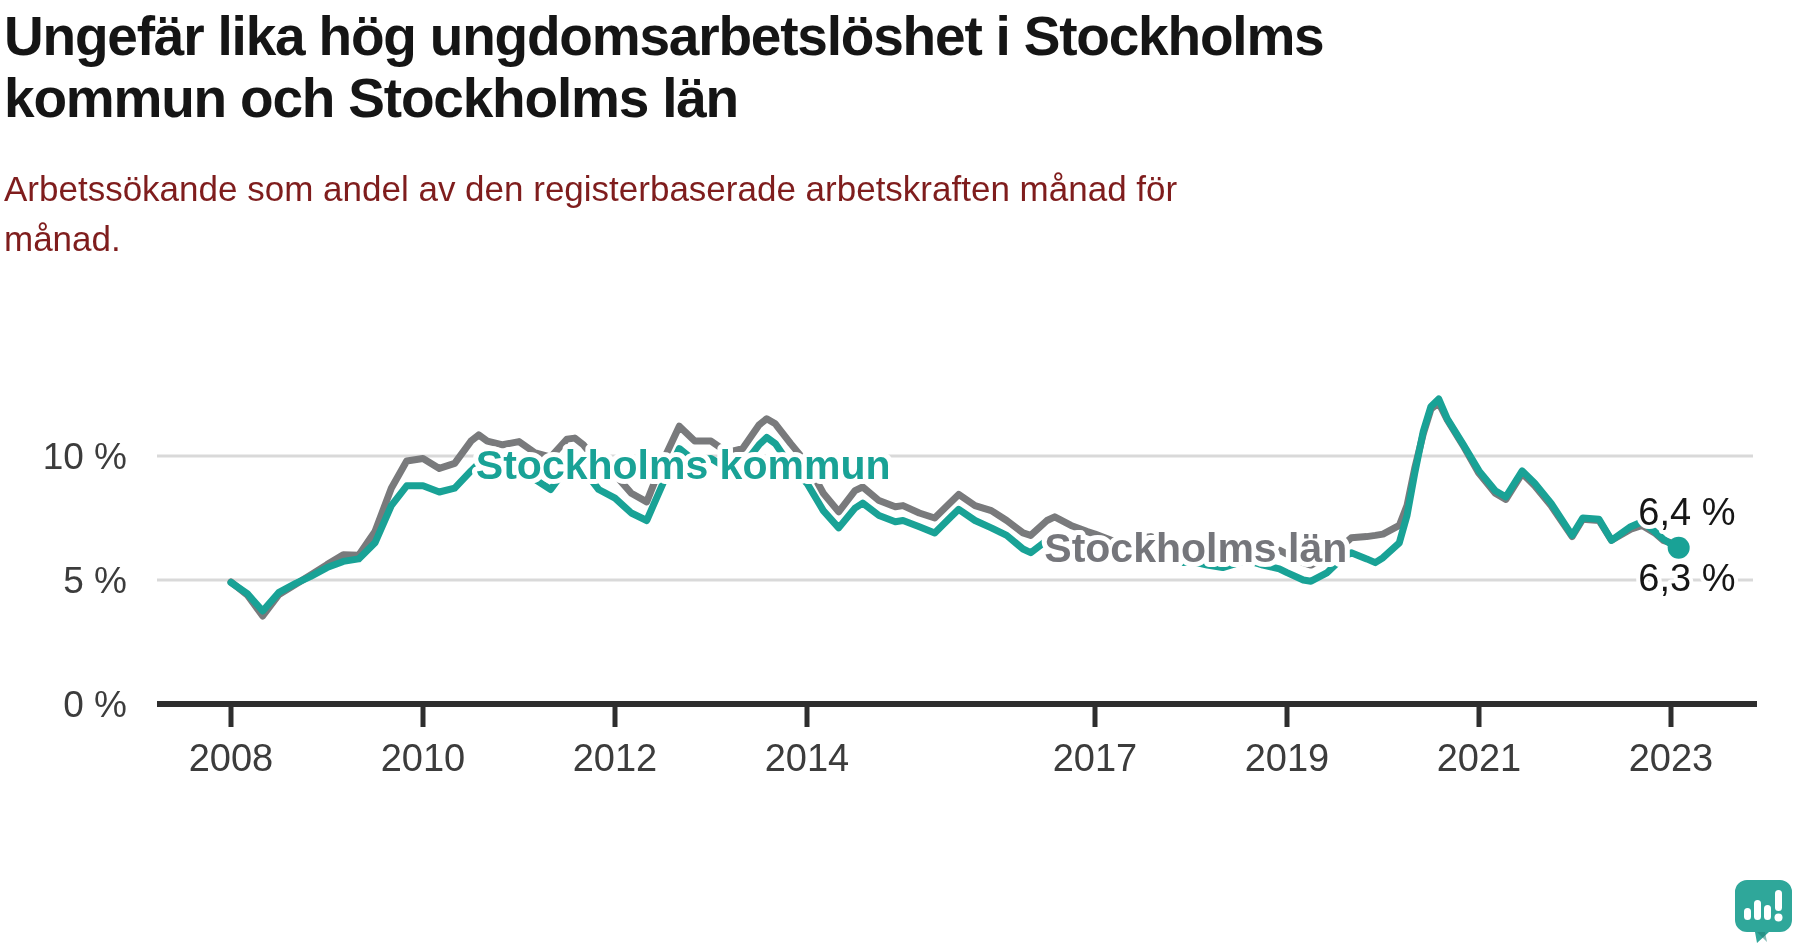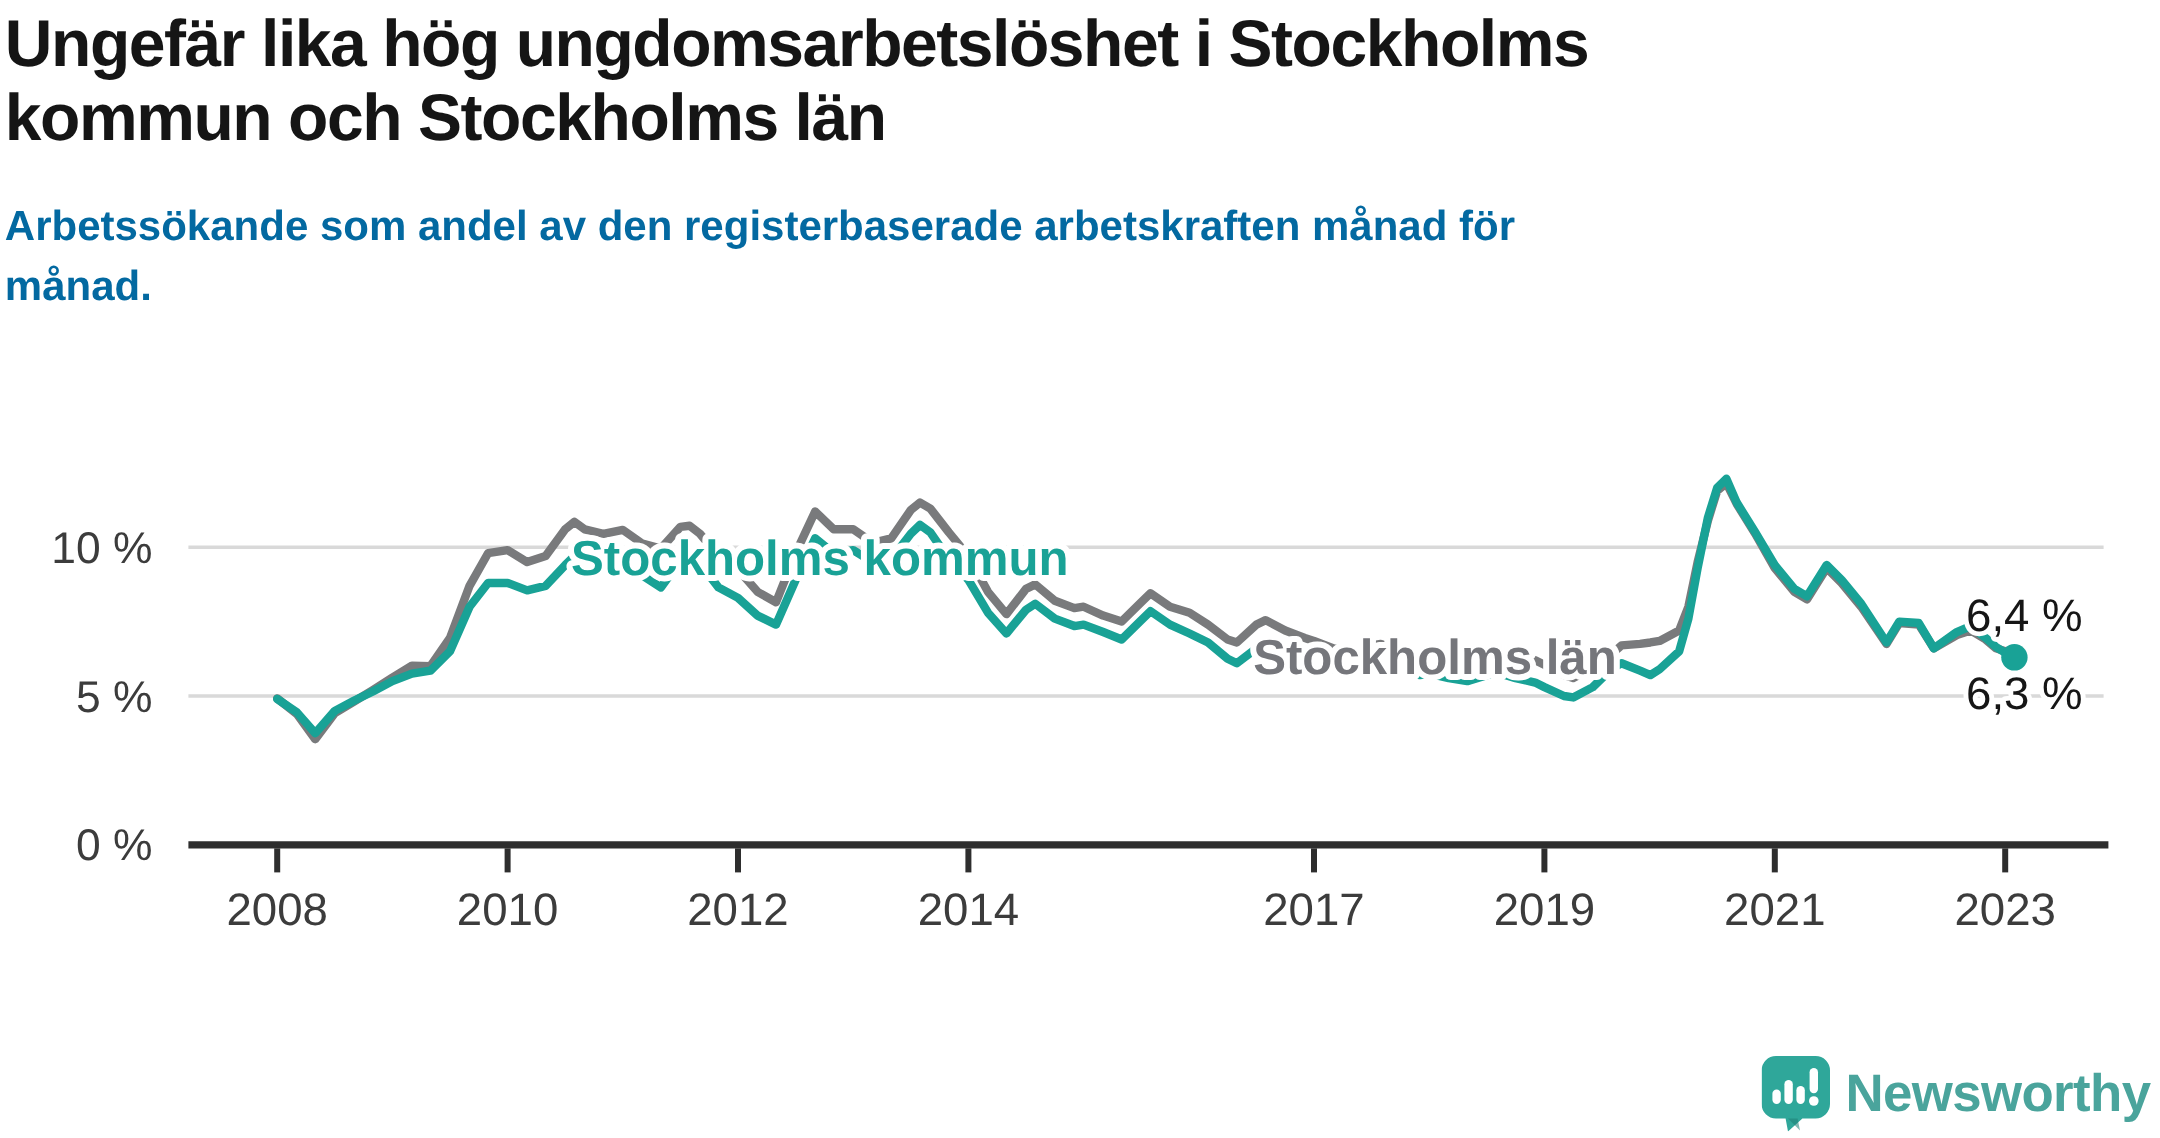--- a/index.html
+++ b/index.html
@@ -1,21 +1,21 @@
 <!DOCTYPE html>
 <html><head>
 <meta charset="utf-8">
 <style>
   html,body{margin:0;padding:0;background:#ffffff;}
   .page{position:relative;width:1800px;height:948px;background:#ffffff;overflow:hidden;
         font-family:"Liberation Sans",sans-serif;}
   .title{position:absolute;left:4px;top:6px;width:1545px;margin:0;
          font-size:55px;line-height:1.12;font-weight:700;letter-spacing:-1.2px;color:#151515;}
   .subtitle{position:absolute;left:4px;top:164px;width:1295px;margin:0;
-            font-size:35px;line-height:1.42;font-weight:700;color:#0369a1;}
+            font-size:35px;line-height:1.42;font-weight:400;color:#7f1d1d;}
   .chart-svg{position:absolute;left:0;top:0;width:1800px;height:948px;}
   .chart-svg text{font-family:"Liberation Sans",sans-serif;}
   .source{position:absolute;left:4px;top:905px;font-size:29px;color:#6F6F77;}
   .brand{position:absolute;right:8px;top:880px;display:flex;align-items:center;gap:13px;}
   .brand-text{font-size:44px;font-weight:600;letter-spacing:-0.5px;color:#4AA49C;}
 </style>
 </head>
 <body>
 
 <div class="page">
@@ -59,16 +59,15 @@
   <div class="brand">
     <svg width="57" height="63" viewBox="0 0 57 63">
       <path d="M12,0 h33 a12,12 0 0 1 12,12 v28 a12,12 0 0 1 -12,12 h-11 l-12,11 -2,-11 h-8 a12,12 0 0 1 -12,-12 v-28 a12,12 0 0 1 12,-12 z" fill="#2FA79A"></path>
       <path d="M10,52 h12 l10,10 -2,-10 z" fill="#1F8077" opacity="0.55"></path>
       <rect x="9" y="28" width="7" height="12" rx="3.5" fill="#ffffff"></rect>
       <rect x="19" y="20" width="7" height="20" rx="3.5" fill="#ffffff"></rect>
       <rect x="29" y="25" width="7" height="15" rx="3.5" fill="#ffffff"></rect>
       <rect x="40" y="10" width="7" height="21" rx="3.5" fill="#ffffff"></rect>
       <circle cx="43.5" cy="37.5" r="4" fill="#ffffff"></circle>
     </svg>
-    <span class="brand-text">Newsworthy</span>
   </div>
 
 </div>
 
 </body></html>

